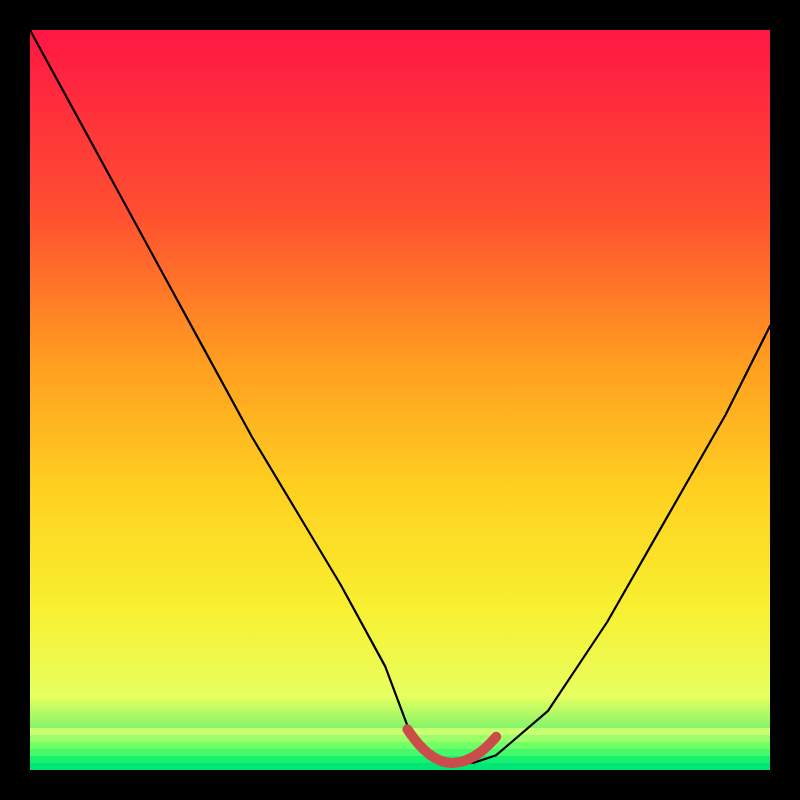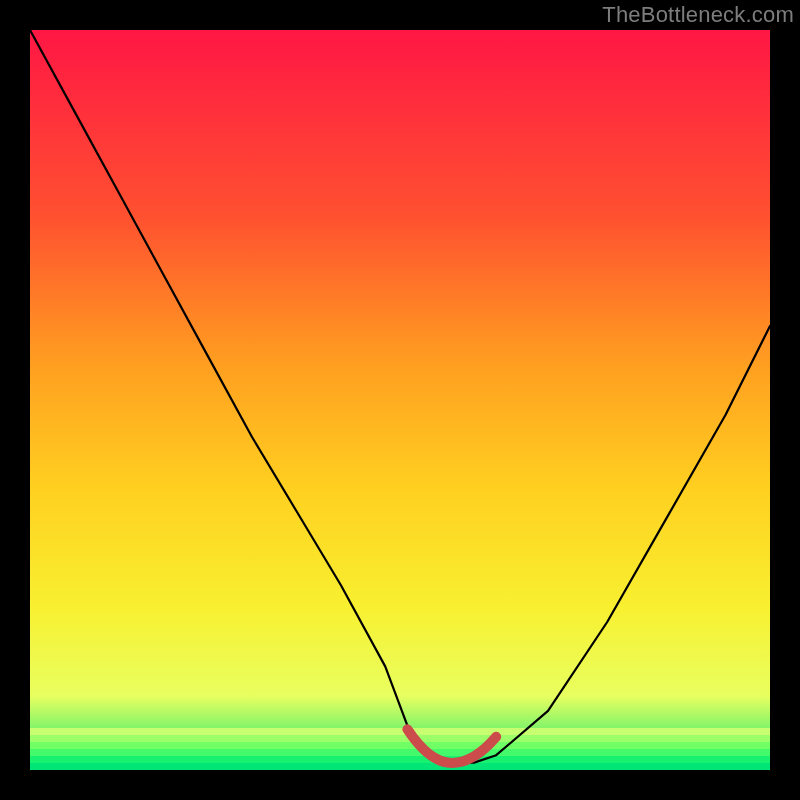--- a/index.html
+++ b/index.html
@@ -30,21 +30,20 @@
     position: absolute;
     top: 0;
     left: 0;
   }
 </style>
 </head>
 <body>
 
 <div class="stage">
 
-  <div class="watermark">TheBottleneck.com</div>
 
   <svg id="chart-svg" width="800" height="800" viewBox="0 0 800 800">
     <defs>
       <linearGradient id="bg-grad" x1="0" y1="0" x2="0" y2="1">
         <stop id="g0" offset="0%" stop-color="#FF1744"></stop>
         <stop id="g1" offset="25%" stop-color="#FF5030"></stop>
         <stop id="g2" offset="45%" stop-color="#FF9E20"></stop>
         <stop id="g3" offset="62%" stop-color="#FFD020"></stop>
         <stop id="g4" offset="78%" stop-color="#F8F030"></stop>
         <stop id="g5" offset="90%" stop-color="#E8FF60"></stop>

